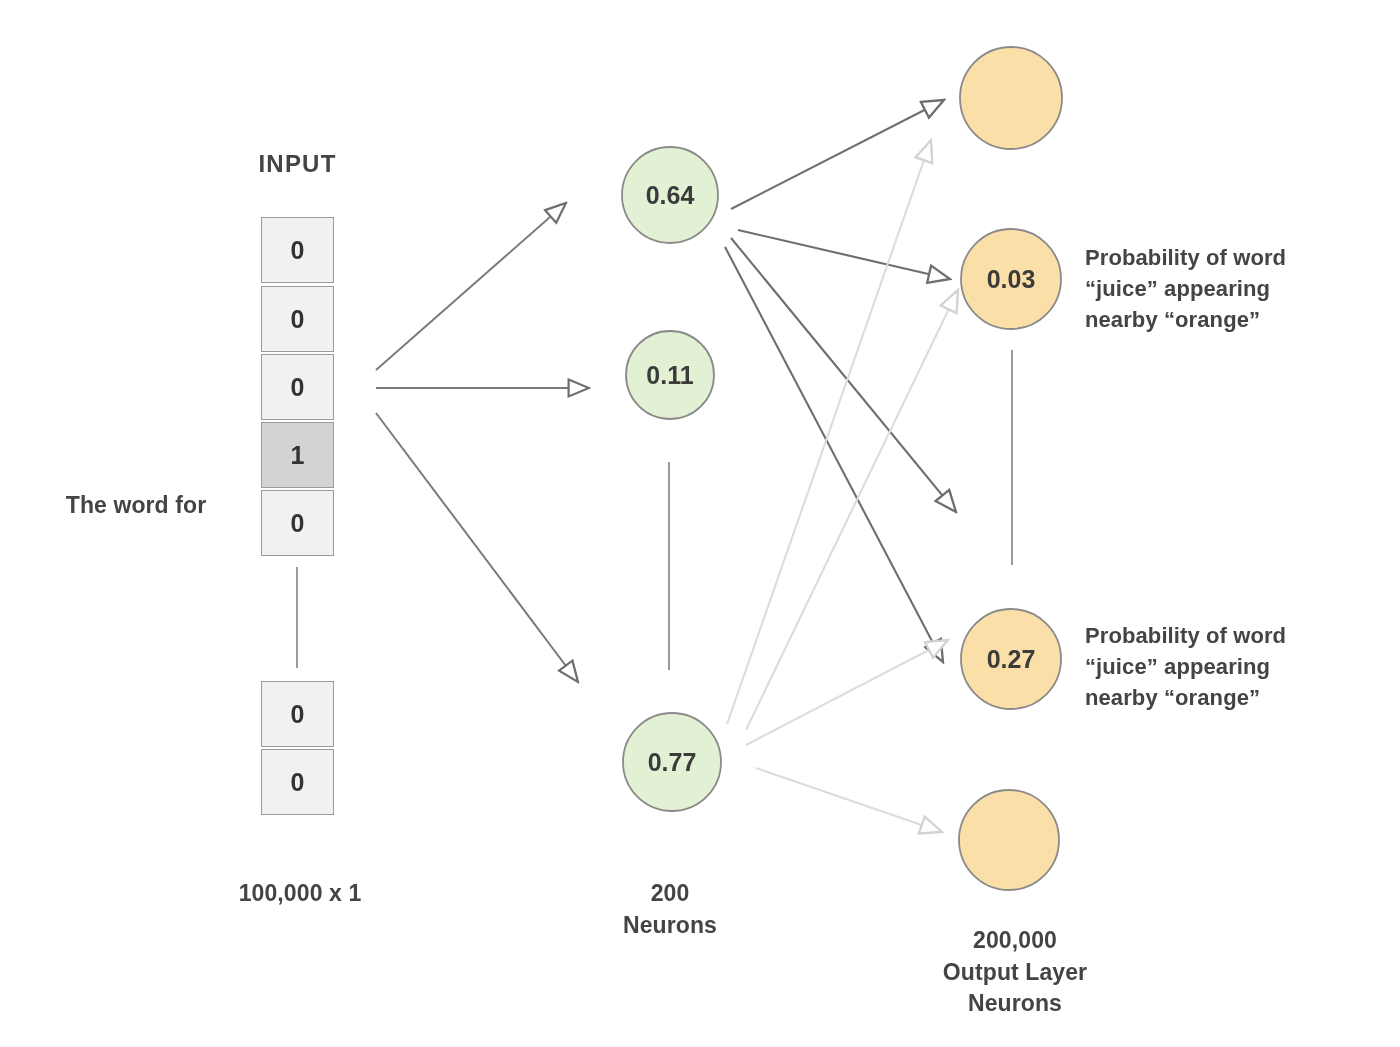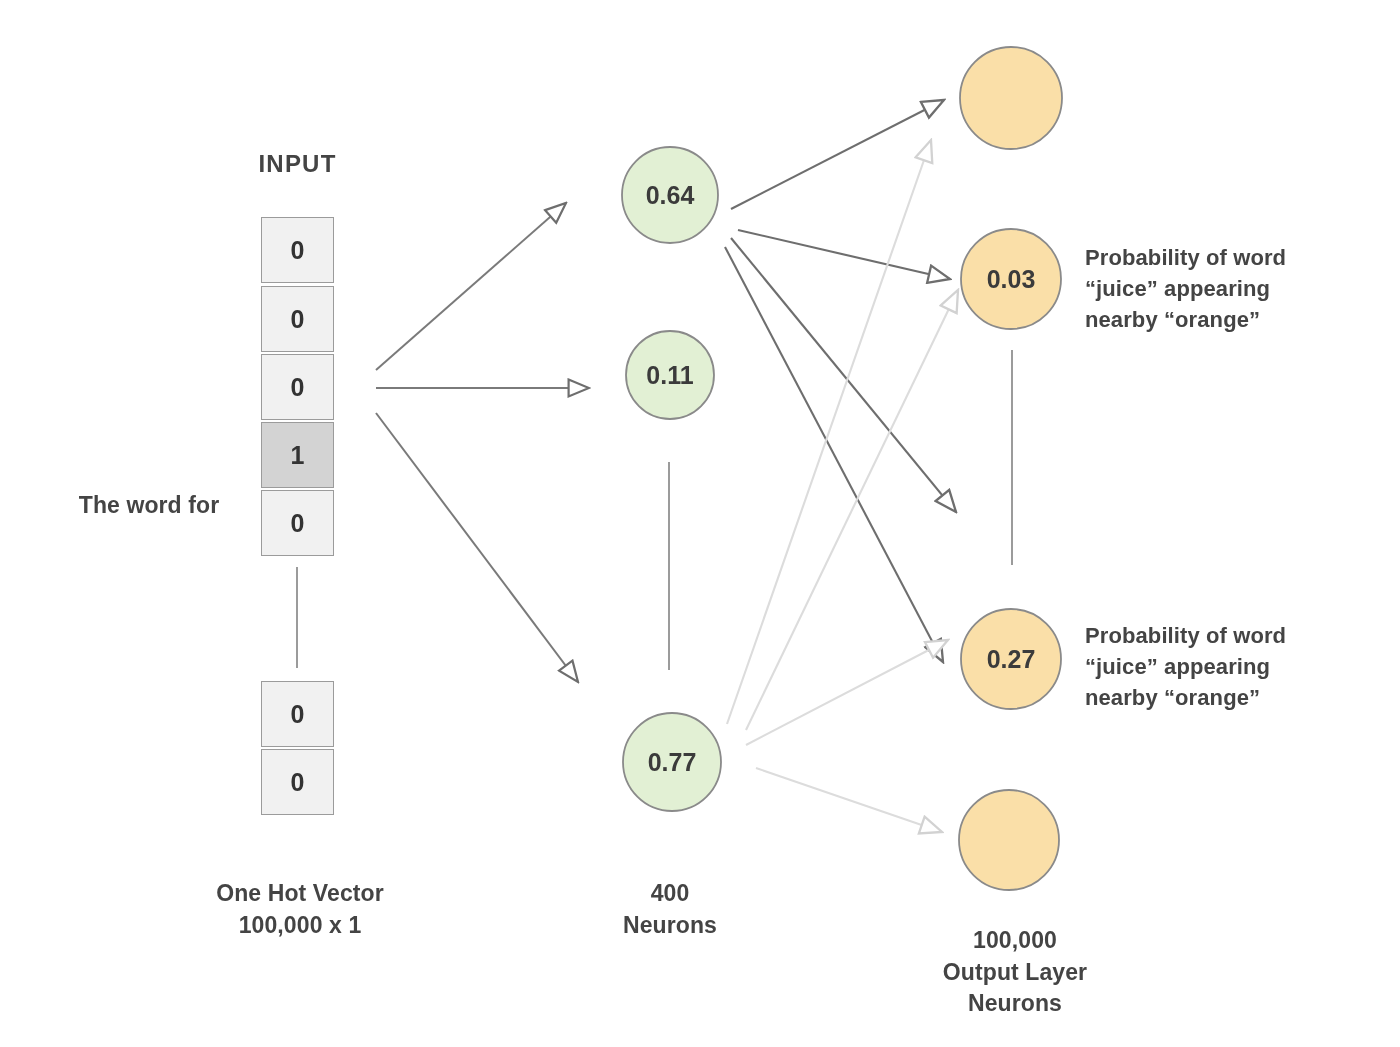--- a/index.html
+++ b/index.html
@@ -121,46 +121,45 @@
 
   <div class="cell zero" style="left:261px; top:217px; width:73px; height:66px;">0</div>
   <div class="cell zero" style="left:261px; top:286px; width:73px; height:66px;">0</div>
   <div class="cell zero" style="left:261px; top:354px; width:73px; height:66px;">0</div>
   <div class="cell one" style="left:261px; top:422px; width:73px; height:66px;">1</div>
   <div class="cell zero" style="left:261px; top:490px; width:73px; height:66px;">0</div>
 
   <div class="cell zero" style="left:261px; top:681px; width:73px; height:66px;">0</div>
   <div class="cell zero" style="left:261px; top:749px; width:73px; height:66px;">0</div>
 
-  <div class="cap cap-side" style="left:29px; top:490px; width:240px;">
+  <div class="cap cap-side" style="left:16px; top:490px; width:240px;">
     <div>The word for</div>
   </div>
 
   <div class="cap cap-bottom" style="left:155px; top:878px; width:290px;">
-    <div>One Hot Vector</div>
     <div>100,000 x 1</div>
   </div>
 
   <svg class="layer" viewBox="0 0 1400 1047" xmlns="http://www.w3.org/2000/svg">
     <g>
       <circle cx="670" cy="195" r="48" fill="#e2f0d4" stroke="#8a8a8a" stroke-width="1.8"></circle>
       <text class="nodelabel" x="670" y="204" text-anchor="middle">0.64</text>
     </g>
     <g>
       <circle cx="670" cy="375" r="44" fill="#e2f0d4" stroke="#8a8a8a" stroke-width="1.8"></circle>
       <text class="nodelabel" x="670" y="384" text-anchor="middle">0.11</text>
     </g>
     <g>
       <circle cx="672" cy="762" r="49" fill="#e2f0d4" stroke="#8a8a8a" stroke-width="1.8"></circle>
       <text class="nodelabel" x="672" y="771" text-anchor="middle">0.77</text>
     </g>
   </svg>
 
   <div class="cap cap-bottom" style="left:545px; top:878px; width:250px;">
-    <div>400</div>
+    <div>200</div>
     <div>Neurons</div>
   </div>
 
   <svg class="layer" viewBox="0 0 1400 1047" xmlns="http://www.w3.org/2000/svg">
     <g>
       <circle cx="1011" cy="98" r="51" fill="#fadfa8" stroke="#8a8a8a" stroke-width="1.8"></circle>
       <text class="nodelabel" x="1011" y="107" text-anchor="middle"></text>
     </g>
     <g>
       <circle cx="1011" cy="279" r="50" fill="#fadfa8" stroke="#8a8a8a" stroke-width="1.8"></circle>
@@ -182,18 +181,18 @@
     <div>nearby “orange”</div>
   </div>
 
   <div class="cap cap-right" style="left:1085px; top:621px; width:285px;">
     <div>Probability of word</div>
     <div>“juice” appearing</div>
     <div>nearby “orange”</div>
   </div>
 
   <div class="cap cap-bottom" style="left:890px; top:925px; width:250px;">
-    <div>100,000</div>
+    <div>200,000</div>
     <div>Output Layer</div>
     <div>Neurons</div>
   </div>
 
 </div>
 
 </body></html>

